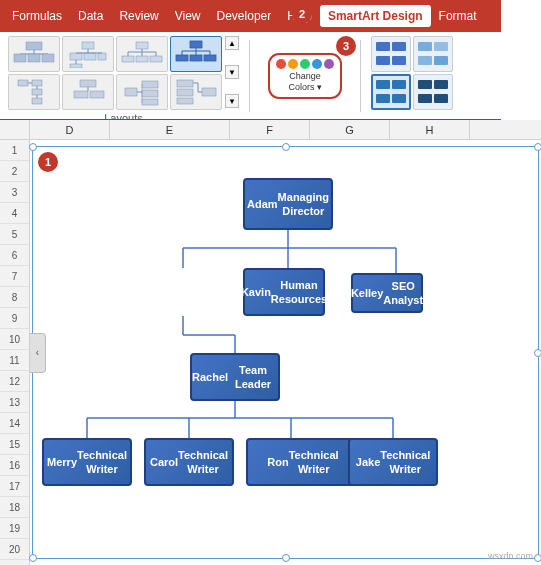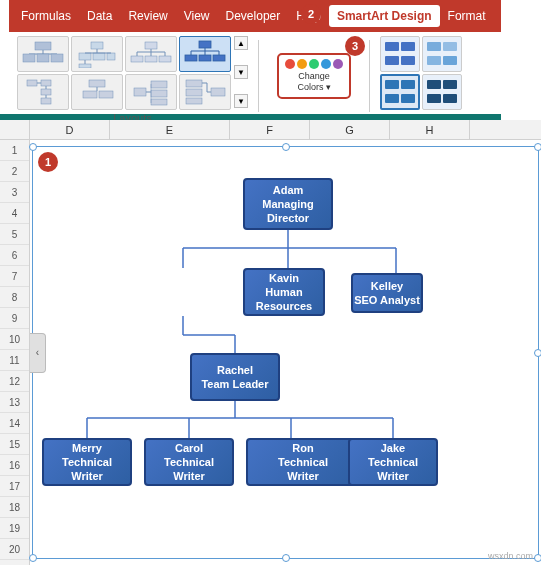--- a/index.html
+++ b/index.html
@@ -1,19 +1,19 @@
 <!DOCTYPE html>
 <html><head>
   <meta charset="utf-8">
   <style>
     * { margin: 0; padding: 0; box-sizing: border-box; }
     body { width: 541px; height: 565px; font-family: 'Segoe UI', Arial, sans-serif; overflow: hidden; background: #fff; }
 
     
-    .ribbon { width: 501px; height: 120px; background: #fff; border-bottom: 6px solid #0f766e; position: relative; padding-left: 9px; }
+    .ribbon { width: 501px; height: 120px; background: #fff; border-bottom: 1px solid #0f766e; position: relative; }
 
     
     .menu-bar { height: 32px; background: #c0392b; display: flex; align-items: center; padding: 0 4px; gap: 0; }
     .menu-item { color: #fff; font-size: 12px; padding: 4px 8px; cursor: pointer; white-space: nowrap; border-radius: 3px; }
     .menu-item.active { background: #fff; color: #c0392b; font-weight: 600; }
 
     
     .ribbon-content { display: flex; height: 88px; padding: 4px 8px; gap: 4px; align-items: flex-start; position: relative; }
 
     
@@ -23,21 +23,21 @@
     .layout-item.selected { background: #cce0f5; border-color: #2e75b6; }
     .layouts-label { text-align: center; font-size: 11px; color: #555; margin-top: 2px; }
     .layout-scroll { display: flex; flex-direction: column; justify-content: space-between; height: 72px; margin-left: 2px; }
     .scroll-btn { width: 14px; height: 14px; background: #f5f5f5; border: 1px solid #bbb; cursor: pointer; display: flex; align-items: center; justify-content: center; font-size: 8px; }
 
     
     .ribbon-divider { width: 1px; background: #ccc; height: 72px; margin: 4px 6px; }
 
     
     .colors-section { display: flex; flex-direction: column; align-items: center; justify-content: center; height: 80px; padding: 0 8px; position: relative; }
-    .change-colors-btn { background: #fff; border: 1px solid #bbb; border-radius: 5px; padding: 4px 6px; cursor: pointer; display: flex; flex-direction: column; align-items: center; min-width: 56px; }
+    .change-colors-btn { background: #fff; border: 1px solid #bbb; border-radius: 11px; padding: 4px 6px; cursor: pointer; display: flex; flex-direction: column; align-items: center; min-width: 56px; }
     .color-dots { display: flex; gap: 2px; margin-bottom: 2px; }
     .color-dot { width: 10px; height: 10px; border-radius: 50%; }
 
     
     .styles-section { display: flex; flex-direction: column; height: 80px; }
     .styles-grid { display: grid; grid-template-columns: repeat(2, 40px); grid-template-rows: repeat(2, 36px); gap: 2px; }
     .style-item { border: 1px solid #ccc; background: #e8f0fa; display: flex; align-items: center; justify-content: center; cursor: pointer; border-radius: 2px; }
 
     
     .badge { position: absolute; width: 20px; height: 20px; border-radius: 50%; background: #c0392b; color: #fff; font-size: 11px; font-weight: bold; display: flex; align-items: center; justify-content: center; z-index: 10; }
@@ -51,21 +51,21 @@
 
     
     .sheet-body { display: flex; height: 425px; }
     .row-nums { width: 30px; background: #f2f2f2; border-right: 1px solid #d0d0d0; display: flex; flex-direction: column; }
     .row-num { height: 21px; display: flex; align-items: center; justify-content: center; font-size: 10px; color: #555; border-bottom: 1px solid #e0e0e0; }
 
     
     .smartart-canvas { flex: 1; position: relative; background: #fff; }
 
     
-    .org-node { position: absolute; background: linear-gradient(135deg, #4472c4, #2e5fa3); border: 2px solid #1f4080; border-radius: 4px; display: flex; flex-direction: column; align-items: center; justify-content: center; color: #fff; text-align: center; font-size: 10px; line-height: 1.3; }
+    .org-node { position: absolute; background: linear-gradient(135deg, #4472c4, #2e5fa3); border: 2px solid #1f4080; border-radius: 4px; display: flex; flex-direction: row; align-items: center; justify-content: center; color: #fff; text-align: center; font-size: 10px; line-height: 1.3; }
     .org-node .name { font-weight: bold; font-size: 11px; }
     .org-node .title { font-size: 11px; font-weight: bold; }
 
     
     .selection-handle { position: absolute; width: 8px; height: 8px; background: #fff; border: 1px solid #5b9bd5; border-radius: 50%; }
 
     
     .sidebar-arrow { position: absolute; left: 0; top: 50%; transform: translateY(-50%); width: 16px; height: 40px; background: #e0e0e0; border: 1px solid #bbb; border-left: none; border-radius: 0 4px 4px 0; display: flex; align-items: center; justify-content: center; cursor: pointer; font-size: 10px; color: #555; }
 
     

